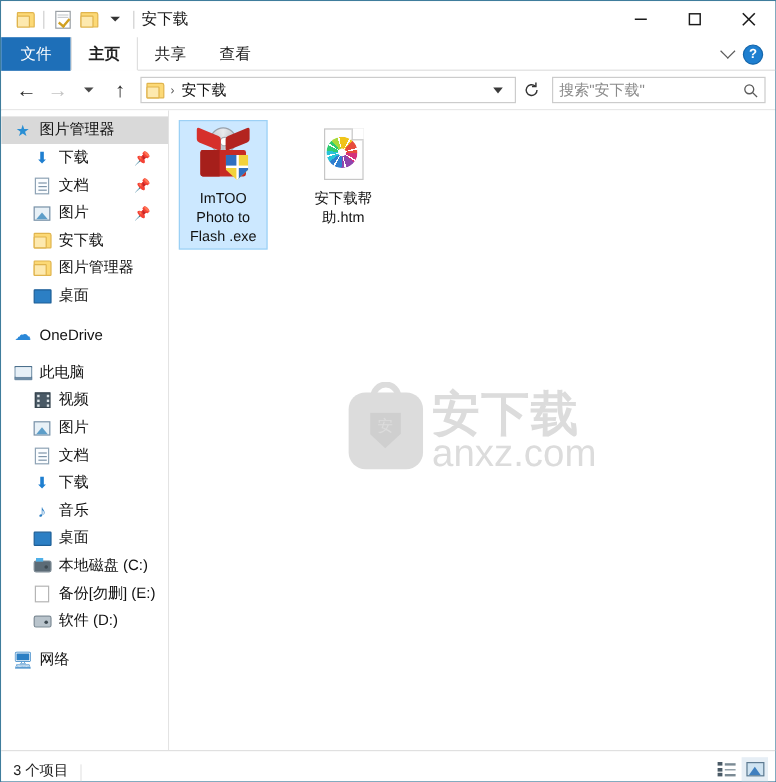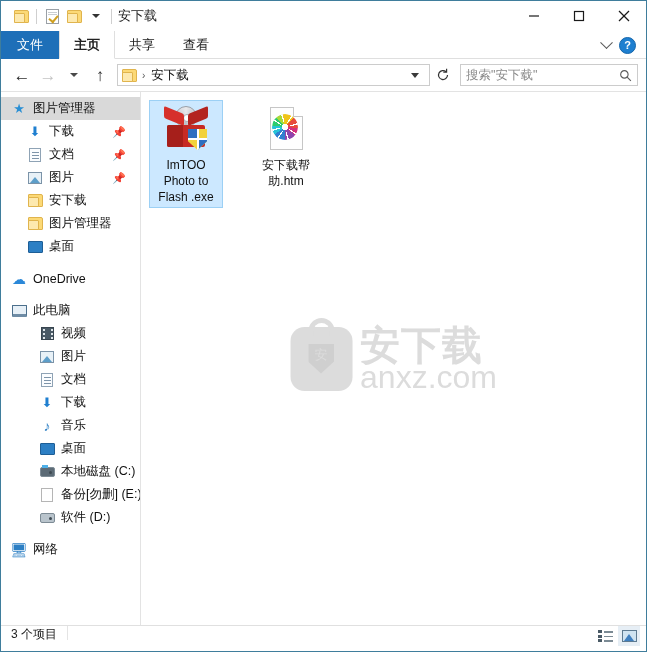--- a/index.html
+++ b/index.html
@@ -181,21 +181,21 @@
     position: relative;
   }
   .nav-item.sel { background: #d9d9d9; }
   .nav-item .ico {
     width: 18px; height: 18px; margin-right: 5px;
     display: flex; align-items: center; justify-content: center;
     flex: 0 0 18px;
   }
   .ind-0 { padding-left: 9px; }
   .ind-1 { padding-left: 25px; }
-  .ind-2 { padding-left: 25px; margin-left: 12px; }
+  .ind-2 { padding-left: 25px; }
   .pin {
     position: absolute; right: 14px; top: 50%; transform: translateY(-50%);
     color: #9a9a9a; font-size: 11px;
   }
   .grp-gap { height: 9px; }
 
   
   .i-star { color: #2a8fd4; font-size: 13px; }
   .i-dl { color: #1f7fd0; font-size: 13px; }
   .i-doc {
@@ -392,21 +392,21 @@
   }
   .wm-en {
     font-size: 32px; color: #dcdcdc; line-height: 30px; letter-spacing: 0px;
     margin-top: -2px;
   }
 
   
   .statusbar {
     height: 26px; flex: 0 0 26px;
     border-top: 1px solid #e0e0e0;
-    display: flex; align-items: flex-start;
+    display: flex; align-items: flex-end;
     padding: 0 6px 0 10px;
     background: #ffffff;
   }
   .status-text { font-size: 12px; color: #222; }
   .status-sep { width: 1px; height: 14px; background: #e4e4e4; margin-left: 10px; }
   .status-spacer { flex: 1 1 auto; }
   .view-btn {
     width: 22px; height: 20px; display: flex; align-items: center; justify-content: center;
     margin-left: 2px;
   }

